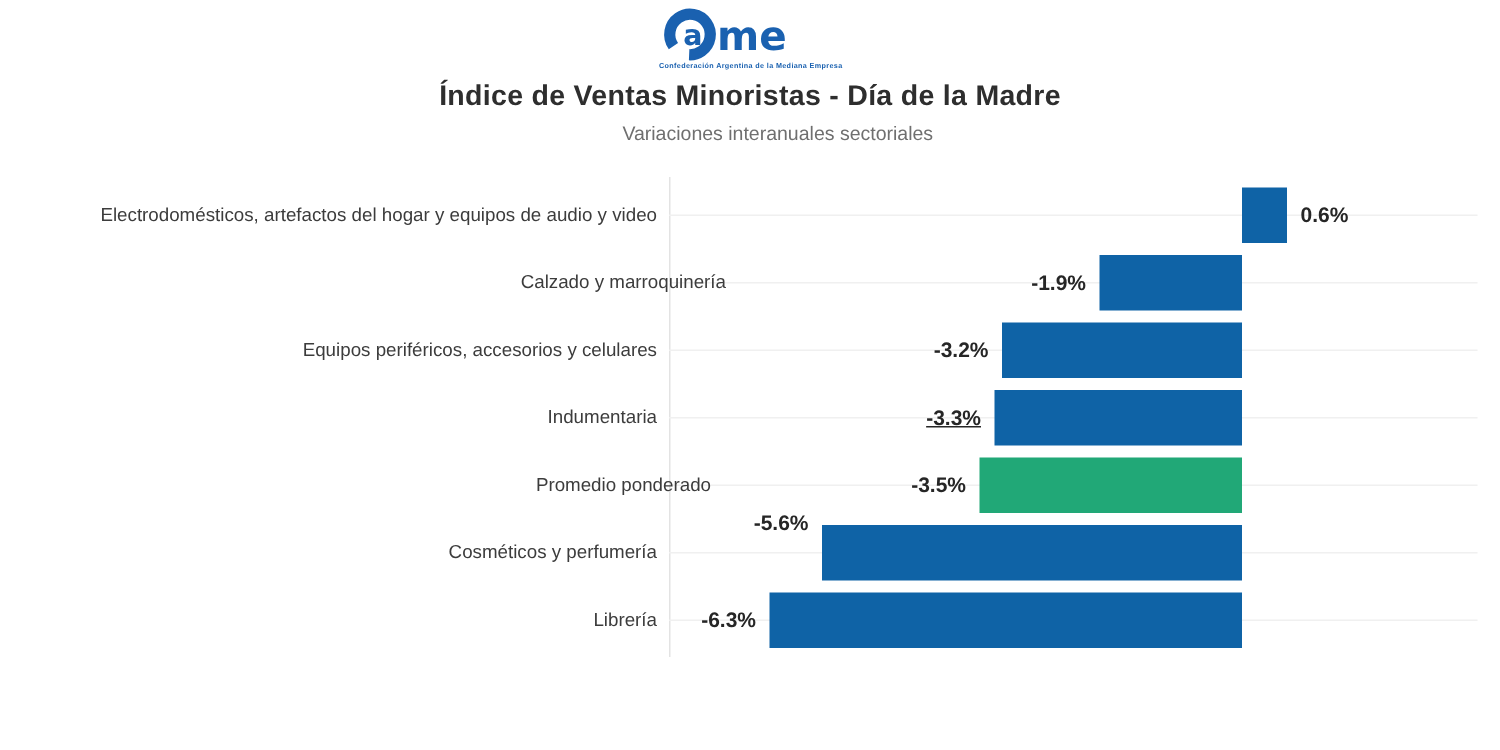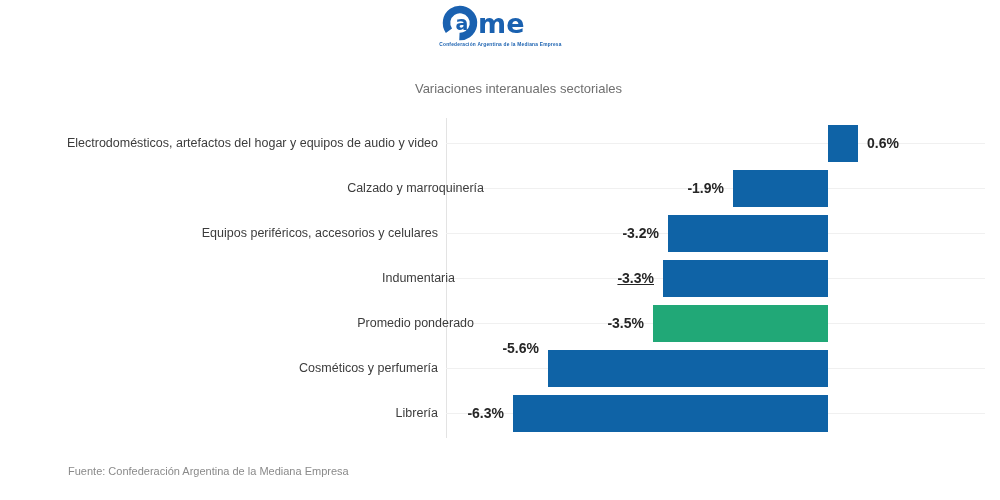--- a/index.html
+++ b/index.html
@@ -55,49 +55,49 @@
     <svg width="118" height="40" viewBox="0 0 118 40">
       <g fill="none" stroke="#1a61b0">
         <circle cx="19" cy="19" r="13.5" stroke-width="7.5" stroke-dasharray="72 13" transform="rotate(145 19 19)"></circle>
       </g>
       <text x="21" y="26" font-size="19" font-weight="bold" fill="#1a61b0" text-anchor="middle" font-family="DejaVu Sans, sans-serif">a</text>
       <text x="37" y="29" font-size="27" font-weight="bold" fill="#1a61b0" font-family="DejaVu Sans, sans-serif">me</text>
     </svg>
     <div class="logo-tagline" style="color: rgb(26, 97, 176);">Confederación Argentina de la Mediana Empresa</div>
   </div>
 
+  <div class="chart-title">Índice de Ventas Minoristas - Día de la Madre</div>
   <div class="chart-subtitle">Variaciones interanuales sectoriales</div>
 
   <div class="y-axis-line"></div>
 
   <div id="chart-rows">
       <div class="gridline" style="left: 446px; width: 539px; top: 143px;"></div>
       <div class="cat-label" style="left: 0px; width: 438px; top: 120.5px;">Electrodomésticos, artefactos del hogar y equipos de audio y video</div>
       <div class="bar" style="left: 828px; width: 30px; top: 124.5px; height: 37px; background: rgb(15, 99, 166);"></div>
       <div class="val-label" style="top: 120.5px; left: 867px;">0.6%</div>
       <div class="gridline" style="left: 446px; width: 539px; top: 188px;"></div>
       <div class="cat-label" style="left: 0px; width: 438px; top: 165.5px; margin-left: 46px;">Calzado y marroquinería</div>
       <div class="bar" style="left: 733px; width: 95px; top: 169.5px; height: 37px; background: rgb(15, 99, 166);"></div>
       <div class="val-label" style="top: 165.5px; right: 276px; text-align: right;">-1.9%</div>
       <div class="gridline" style="left: 446px; width: 539px; top: 233px;"></div>
       <div class="cat-label" style="left: 0px; width: 438px; top: 210.5px;">Equipos periféricos, accesorios y celulares</div>
       <div class="bar" style="left: 668px; width: 160px; top: 214.5px; height: 37px; background: rgb(15, 99, 166);"></div>
       <div class="val-label" style="top: 210.5px; right: 341px; text-align: right;">-3.2%</div>
       <div class="gridline" style="left: 446px; width: 539px; top: 278px;"></div>
-      <div class="cat-label" style="left: 17px; width: 438px; top: 255.5px; padding-left: 16px;">Indumentaria</div>
+      <div class="cat-label" style="left: 0px; width: 438px; top: 255.5px; padding-left: 16px;">Indumentaria</div>
       <div class="bar" style="left: 663px; width: 165px; top: 259.5px; height: 37px; background: rgb(15, 99, 166);"></div>
       <div class="val-label" style="top: 255.5px; right: 346px; text-align: right; text-decoration: underline;">-3.3%</div>
       <div class="gridline" style="left: 446px; width: 539px; top: 323px;"></div>
       <div class="cat-label" style="left: 0px; width: 438px; top: 300.5px; margin-left: 36px;">Promedio ponderado</div>
       <div class="bar" style="left: 653px; width: 175px; top: 304.5px; height: 37px; background: rgb(33, 168, 119);"></div>
       <div class="val-label" style="top: 300.5px; right: 356px; ">-3.5%</div>
       <div class="gridline" style="left: 446px; width: 539px; top: 368px;"></div>
       <div class="cat-label" style="left: 0px; width: 438px; top: 345.5px;">Cosméticos y perfumería</div>
       <div class="bar" style="left: 548px; width: 280px; top: 349.5px; height: 37px; background: rgb(15, 99, 166);"></div>
       <div class="val-label" style="top: 326px; right: 461px; text-align: right;">-5.6%</div>
       <div class="gridline" style="left: 446px; width: 539px; top: 413px;"></div>
       <div class="cat-label" style="left: 0px; width: 438px; top: 390.5px;">Librería</div>
       <div class="bar" style="left: 513px; width: 315px; top: 394.5px; height: 37px; background: rgb(15, 99, 166);"></div>
       <div class="val-label" style="top: 390.5px; right: 496px; text-align: right;">-6.3%</div>
     </div>
 
-  <div class="source-note">Fuente: Confederación Argentina de la Mediana Empresa</div>
 </div>
 
 </body></html>

